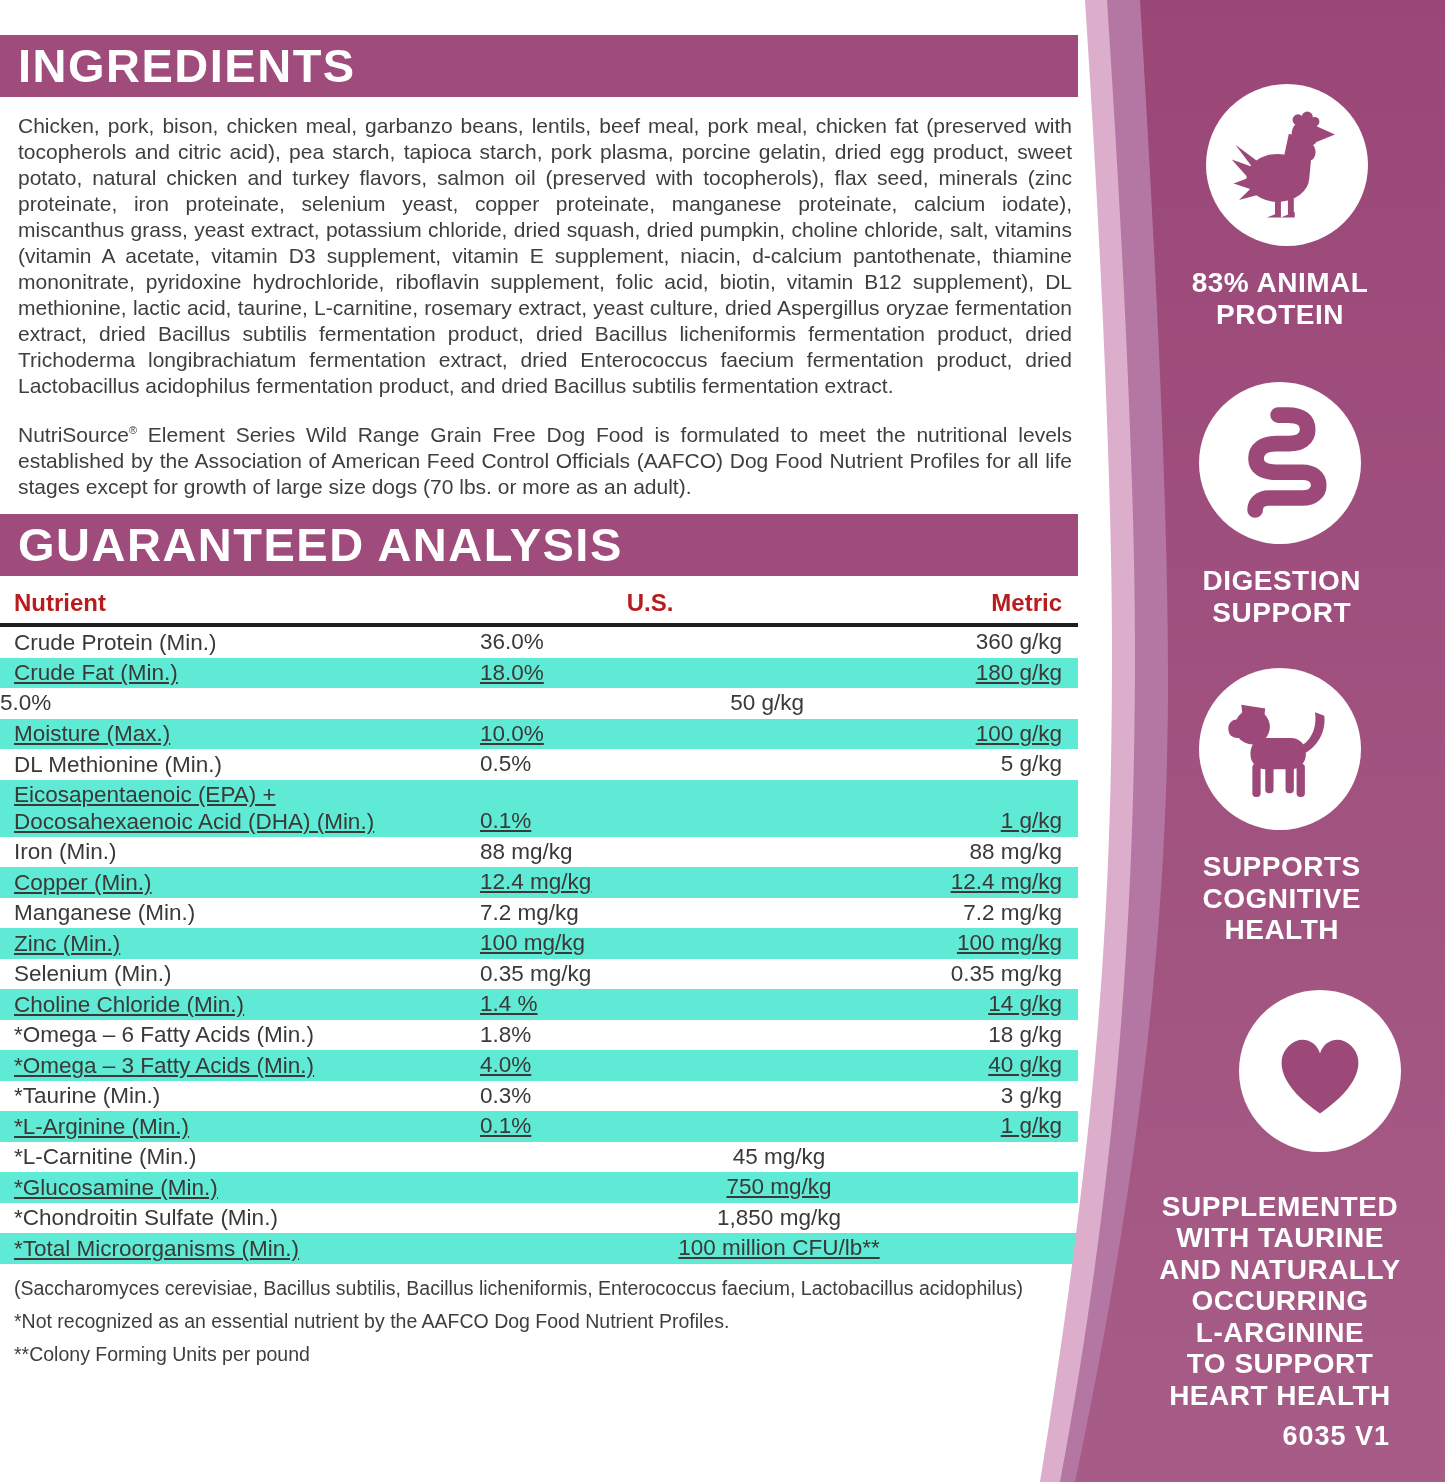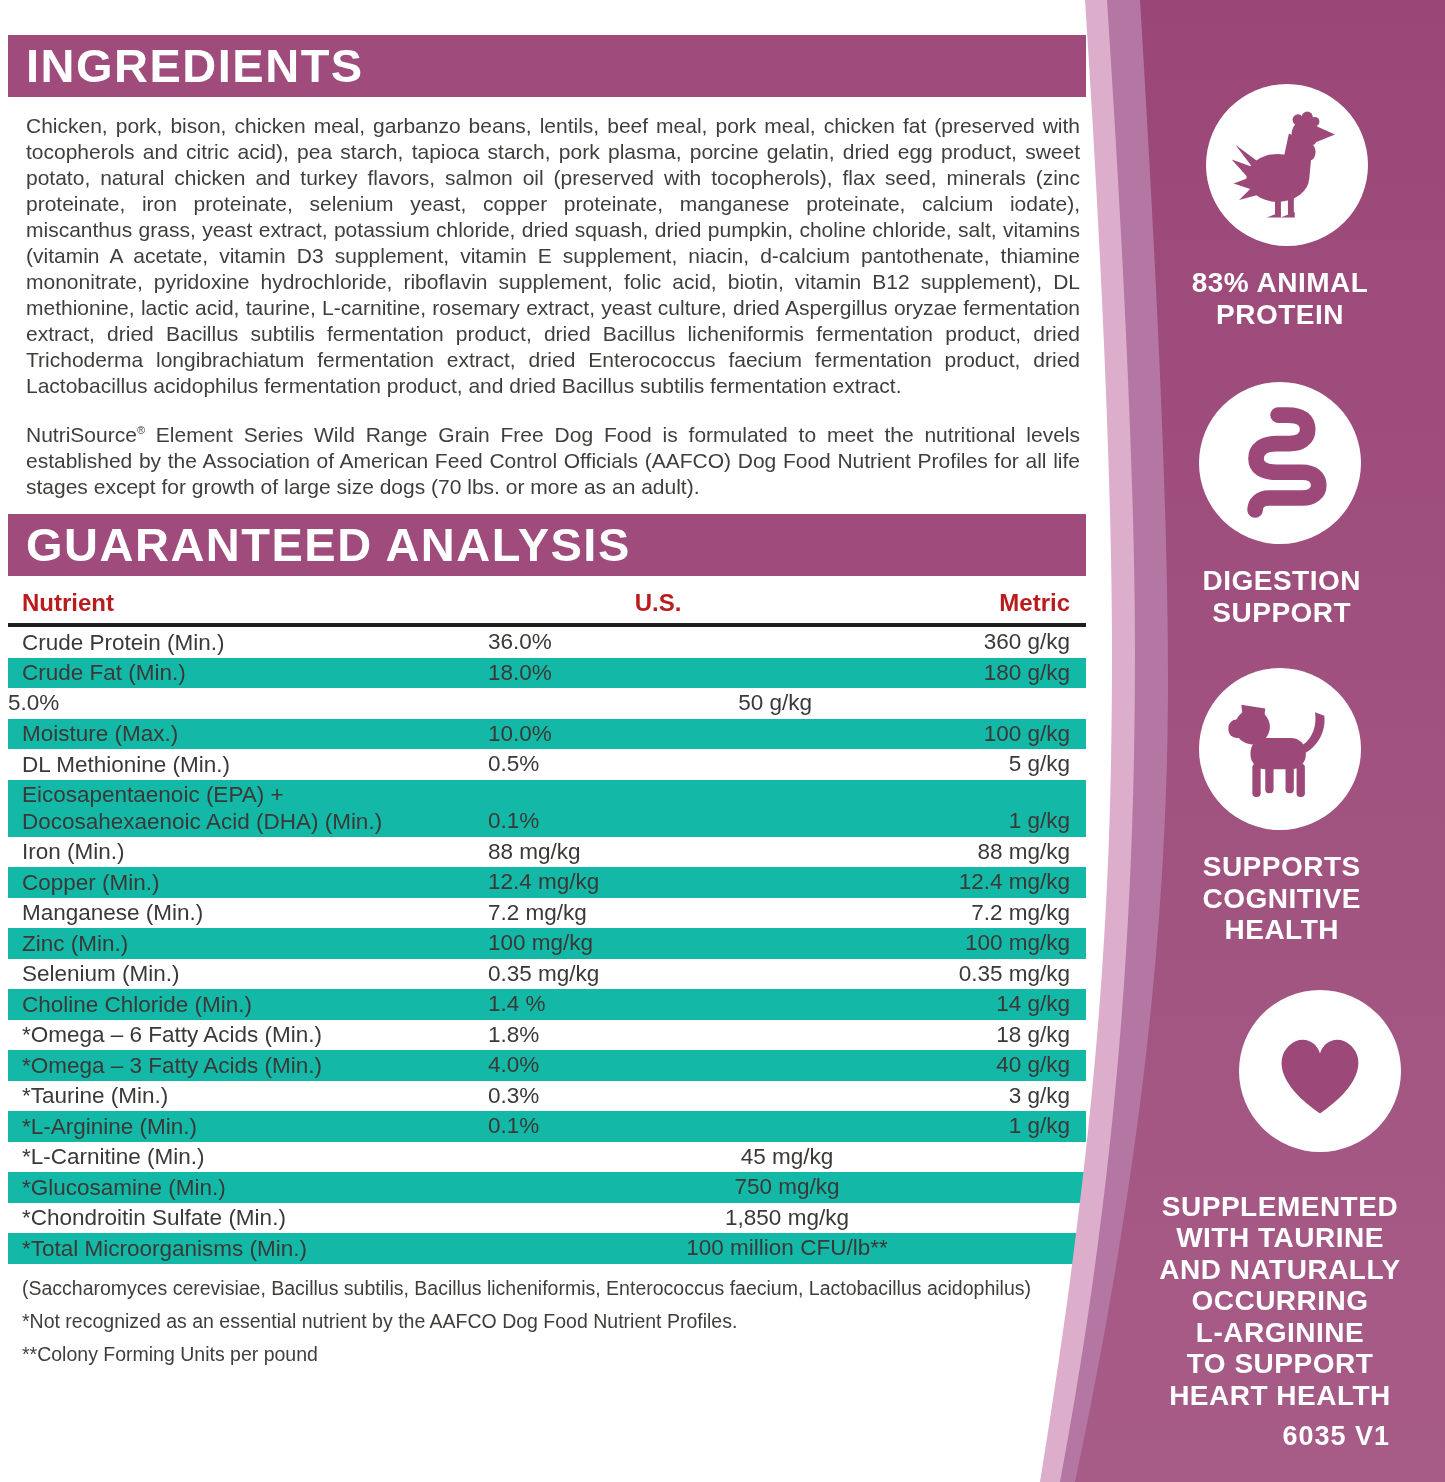--- a/index.html
+++ b/index.html
@@ -2,21 +2,21 @@
 <html><head>
 <meta charset="utf-8">
 <style>
   html,body{margin:0;padding:0;}
   body{
     width:1445px;height:1482px;position:relative;overflow:hidden;
     background:#ffffff;color:#403e3c;
     font-family:"Liberation Sans", sans-serif;
   }
   
-  .content{position:absolute;left:8px;top:0;width:1078px;}
+  .content{position:absolute;left:0;top:0;width:1078px;}
   .banner{
     background:#9f4b7c;color:#ffffff;font-weight:bold;
     font-size:47px;letter-spacing:1.5px;
     height:62px;line-height:62px;padding-left:18px;
   }
   #ingredients-banner{margin-top:35px;}
   .body-text{
     margin:16px 6px 0 18px;font-size:21px;line-height:26px;
     text-align:justify;color:#403e3c;
   }
@@ -32,21 +32,21 @@
   }
   .h-nutrient{padding-left:14px;}
   .h-us{text-align:center;}
   .h-metric{text-align:right;padding-right:16px;}
   .ga-rule{height:4px;background:#1f1e1c;}
   .ga-row{
     display:grid;grid-template-columns:480px 340px 1fr;
     min-height:30.5px;align-items:center;
     font-size:22.5px;color:#3a3937;
   }
-  .ga-row.alt{background:#14b8a6;}
+  .ga-row.alt{background:#5eead4;text-decoration:underline;}
   .ga-nutrient{padding-left:14px;white-space:pre-line;line-height:27px;}
   .ga-us{text-align:left;}
   .ga-metric{text-align:right;padding-right:16px;}
   .ga-merged{grid-column:2/4;text-align:center;}
   .ga-row.tall{min-height:57px;}
   .ga-row.tall .ga-us,.ga-row.tall .ga-metric{align-self:end;padding-bottom:3px;}
   .footnotes{margin:13px 0 0 14px;font-size:19.5px;color:#403e3c;}
   .footnotes p{margin:0 0 10px 0;}
   
   .band{position:absolute;left:1030px;top:0;width:415px;height:1482px;}

